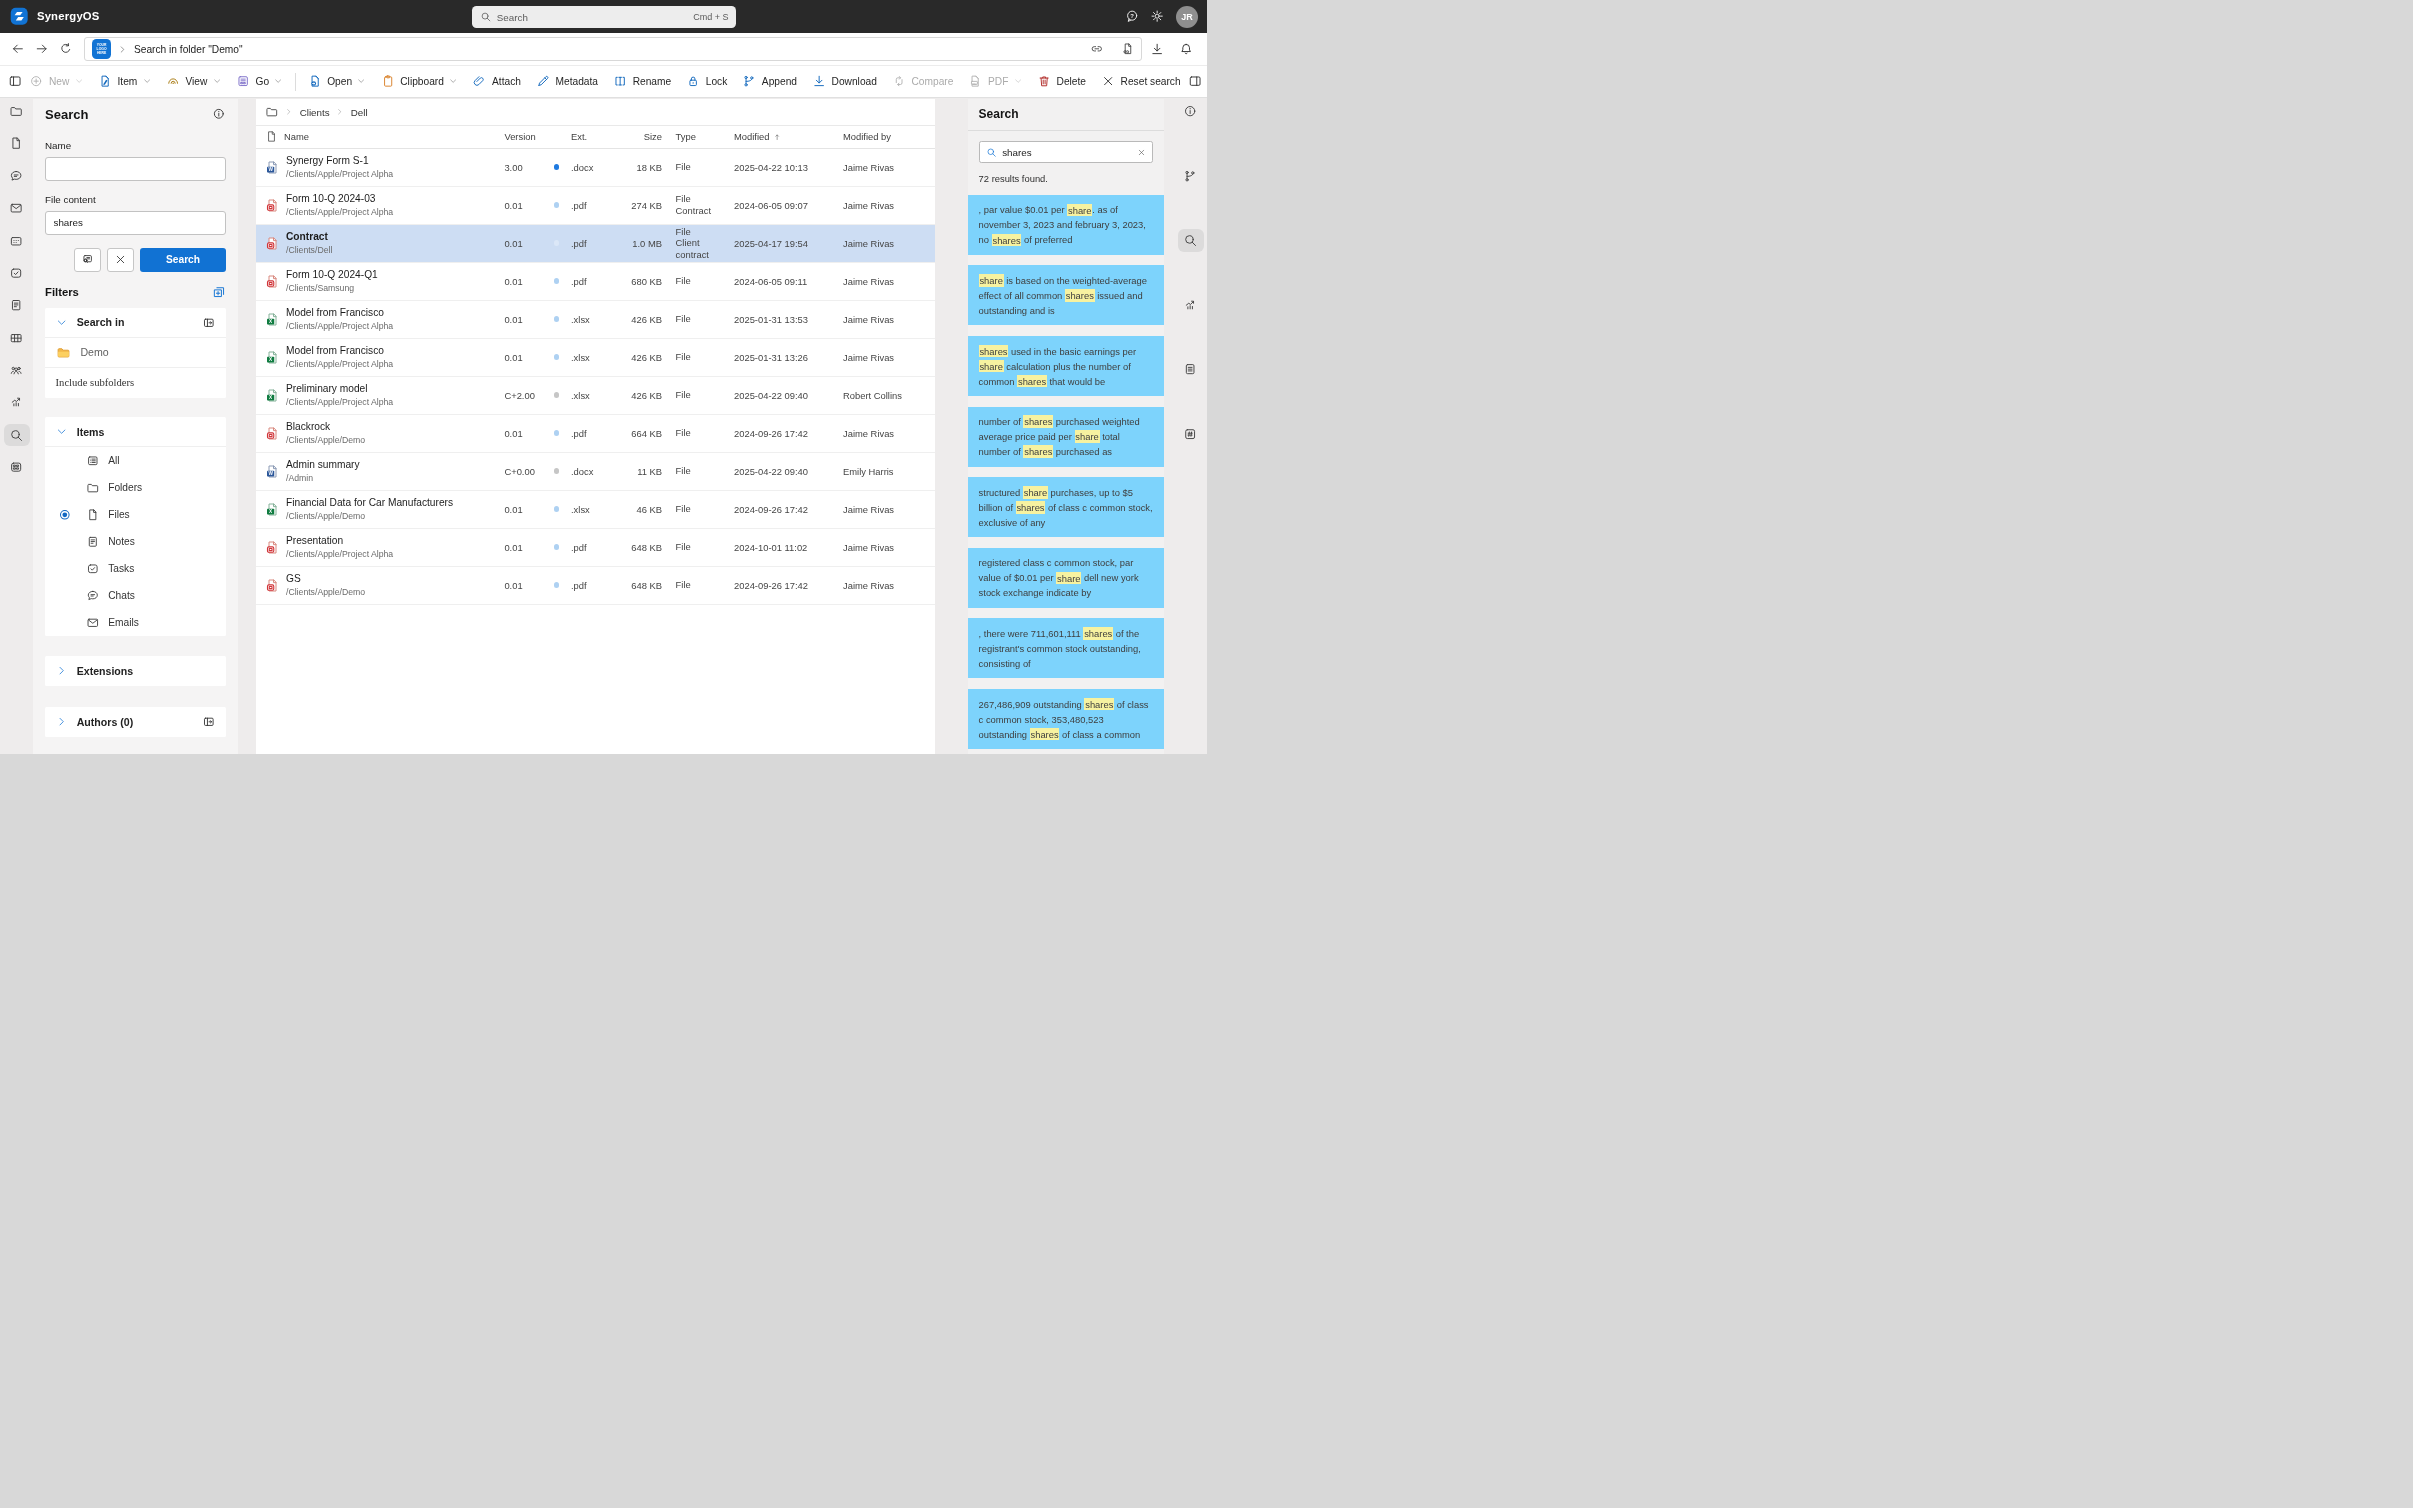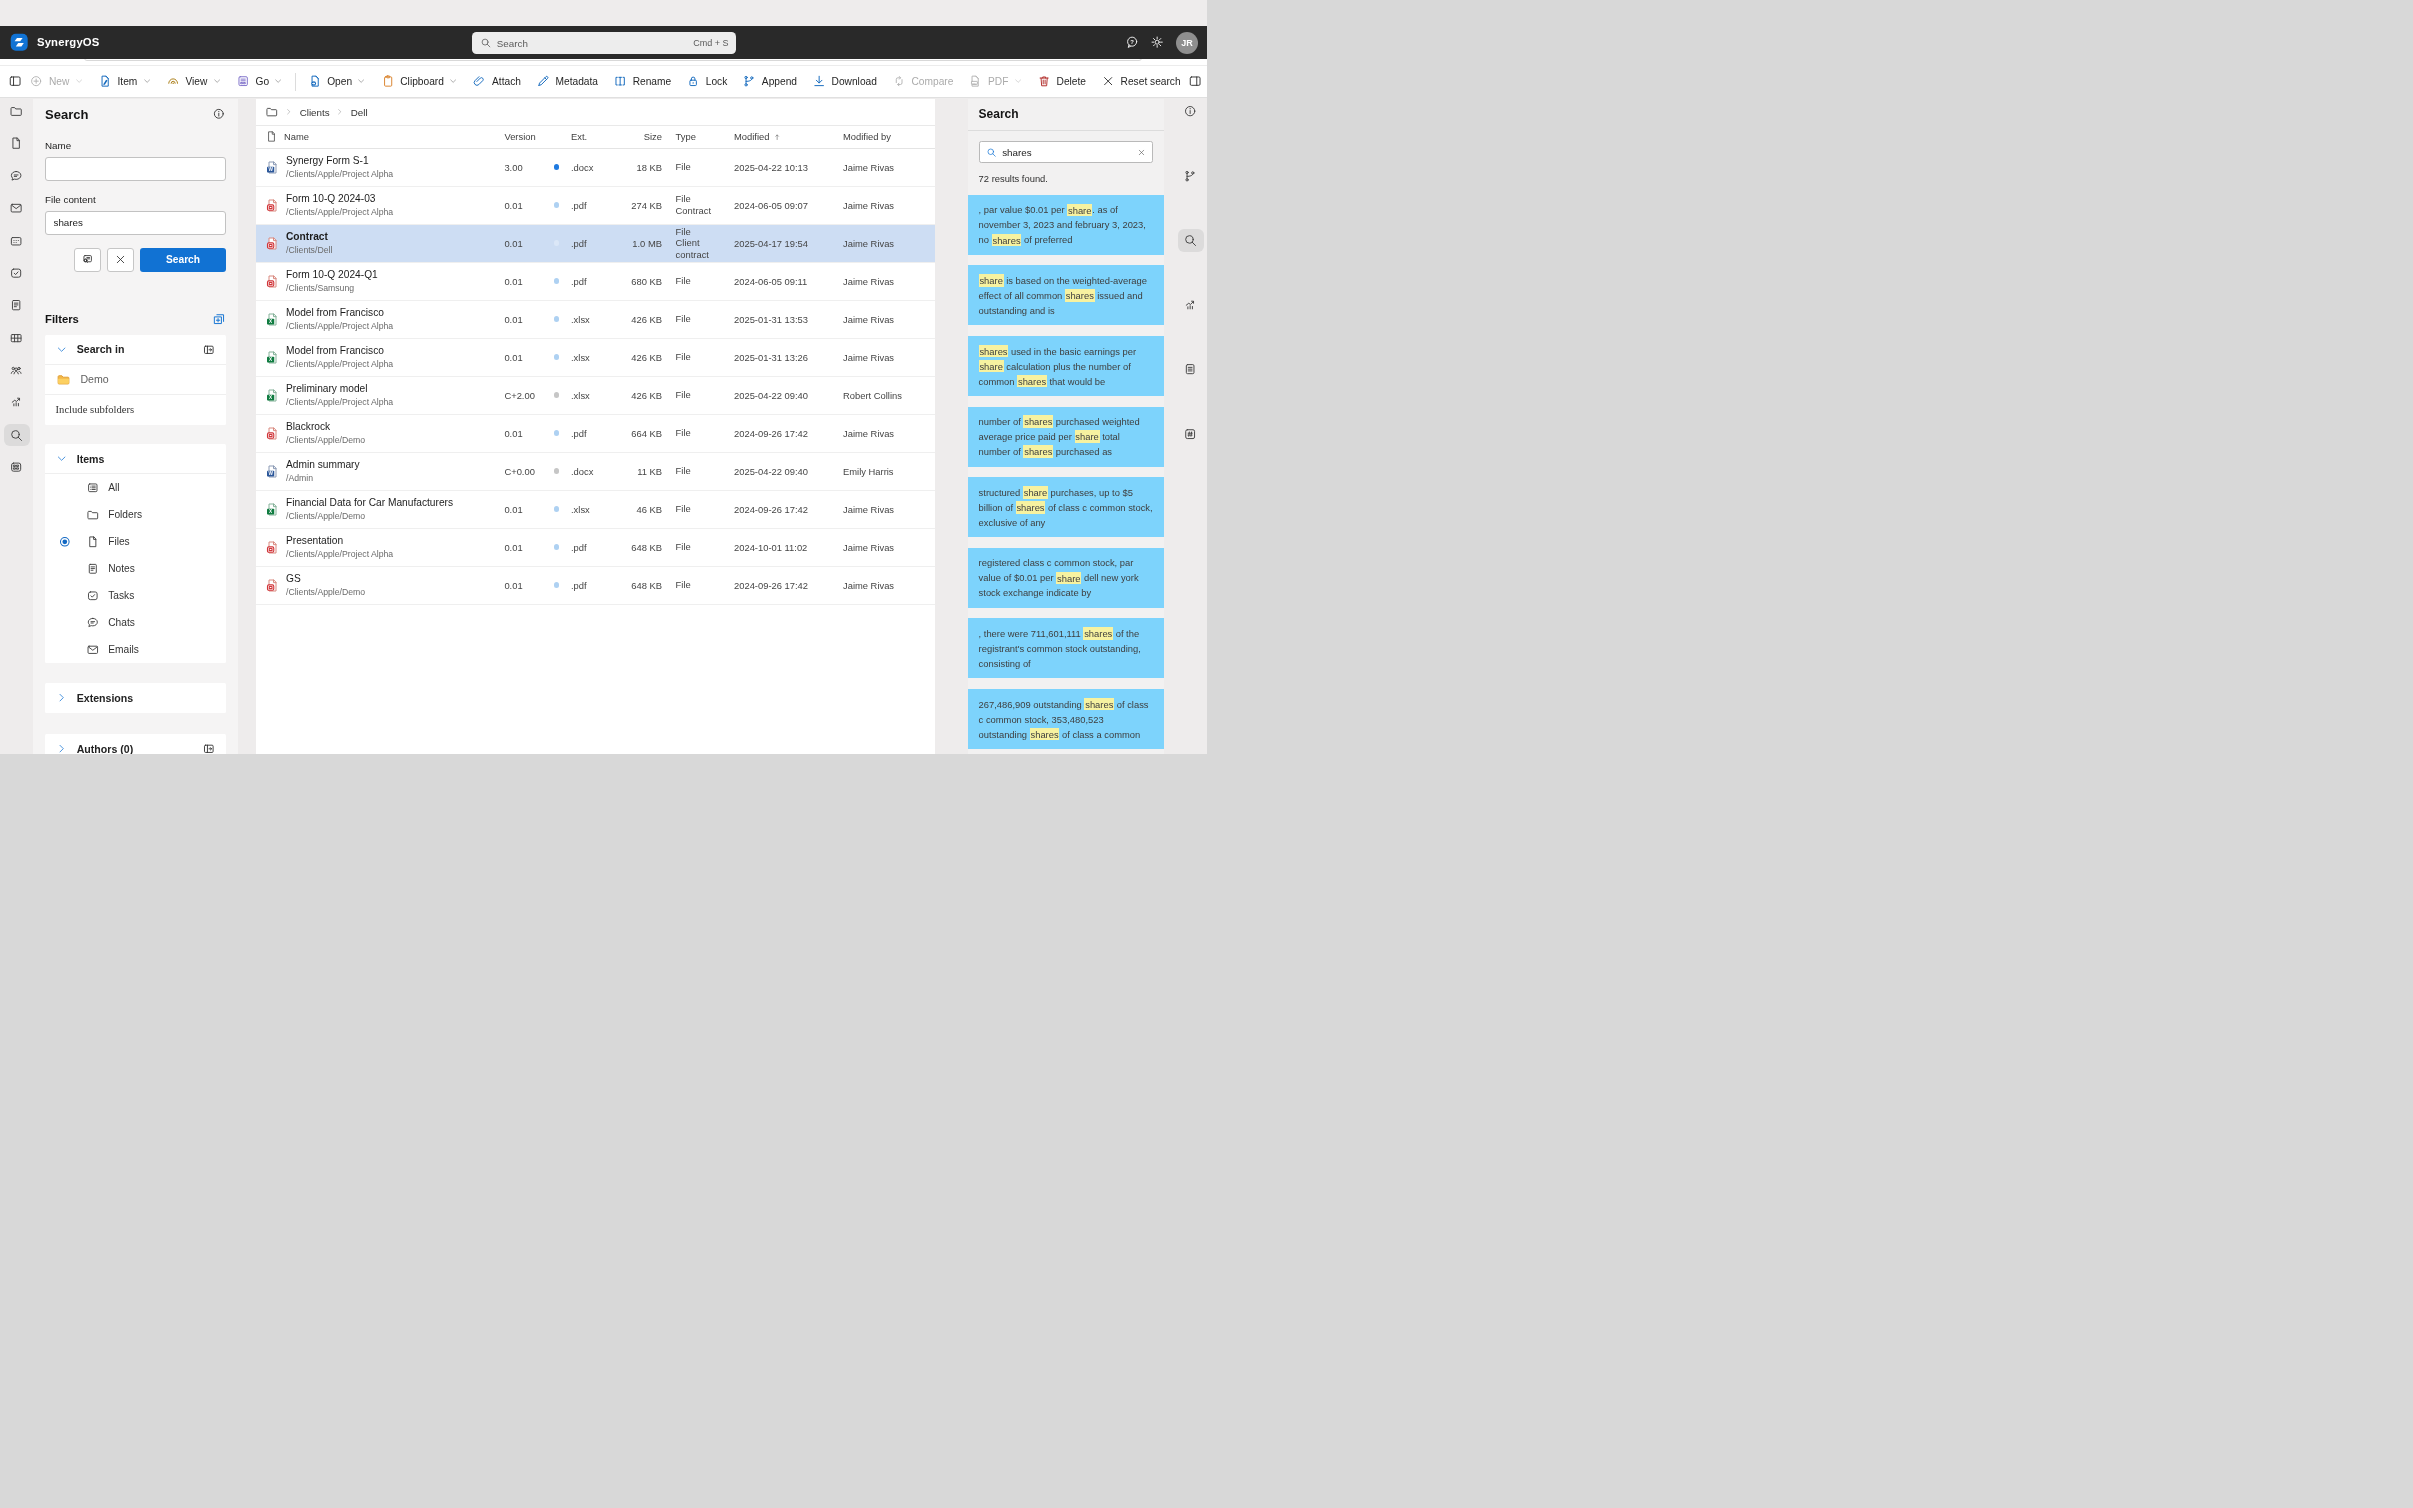--- a/index.html
+++ b/index.html
@@ -1,20 +1,20 @@
 <!DOCTYPE html>
 <html style="font-size:12px"><head>
 <meta charset="utf-8">
 <style>
   * { margin:0; padding:0; box-sizing:border-box; }
   body { background:#d8d8d8; font-family:"Liberation Sans", sans-serif; }
   .app { position:relative; width:1207px; height:754px; overflow:hidden; background:#eeecec; }
 
   
-  .topbar { position:absolute; top:0; left:0; right:0; height:33px; background:#292929; display:flex; align-items:center; color:#fff; z-index:5;margin-top:26px; }
+  .topbar { position:absolute; top:0; left:0; right:0; height:33px; background:#292929; display:flex; align-items:center; color:#fff; z-index:5; }
   .brand { display:flex; align-items:center; gap:7.5px; padding-left:9px; }
   .brand .logo { width:20.4px; height:20.4px; }
   .brand .title { font-size:11.3px; font-weight:bold; letter-spacing:0.2px; }
   .topsearch { position:absolute; left:472px; top:6px; width:264px; height:22px; background:#ededed; border-radius:4.5px; display:flex; align-items:center; padding:0 7.5px; color:#5b5b5b; cursor:text; }
   .topsearch .ic { width:11.3px; height:11.3px; color:#555; margin-right:6px; }
   .topsearch .ph { flex:1; font-size:9.8px; }
   .topsearch .hint { font-size:9px; color:#5b5b5b; }
   .topicons { position:absolute; right:9px; top:0; height:33px; display:flex; align-items:center; gap:11.3px; }
   .topicons .ic { width:14.3px; height:14.3px; color:#f2f2f2; cursor:pointer; }
   .avatar { width:22px; height:22px; border-radius:50%; background:#8f8f8f; color:#fff; font-size:9px; font-weight:bold; display:flex; align-items:center; justify-content:center; cursor:pointer; }
@@ -57,21 +57,21 @@
   .panel-head { display:flex; align-items:center; justify-content:space-between; }
   .panel-title { font-size:13px; font-weight:bold; color:#141414; }
   .panel-head .ic { width:13.6px; height:13.6px; color:#333; cursor:pointer; }
   .fld-label { font-size:9.8px; color:#222; margin:18px 0 6px; }
   .fld-label.second { margin-top:13px; }
   .fld { width:100%; height:24px; border:0.8px solid #c2c2c2; border-radius:3px; background:#fff; font-size:9.8px; padding:0 7.5px; color:#222; font-family:inherit; }
   .btnrow { display:flex; justify-content:flex-end; gap:6px; margin-top:13px; }
   .icobtn { width:27px; height:24px; border:0.8px solid #c6c6c6; border-radius:3px; background:#fff; color:#333; display:flex; align-items:center; justify-content:center; cursor:pointer; }
   .icobtn .ic { width:13px; height:13px; }
   .primary { width:86px; height:24px; background:#1172d3; color:#fff; border:none; border-radius:3px; font-size:10.2px; font-weight:bold; cursor:pointer; font-family:inherit; }
-  .sec-head { display:flex; align-items:center; justify-content:space-between; margin-top:40px; }
+  .sec-head { display:flex; align-items:center; justify-content:space-between; margin-top:13px; }
   .sec-head .t { font-size:11.3px; font-weight:bold; color:#141414; }
   .sec-head .ic { width:14.3px; height:14.3px; color:#1172d3; cursor:pointer; }
   .card { background:#fff; margin-top:9px; border-radius:1.5px; }
   .card.items { margin-top:19.6px; }
   .card.ext { margin-top:19.6px; }
   .card.auth { margin-top:21px; }
   .crow { display:flex; align-items:center; height:30px; padding:0 10.6px; border-bottom:0.8px solid #efefef; font-size:10.6px; color:#222; cursor:pointer; }
   .crow:last-child { border-bottom:none; }
   .crow .ic.lead { width:11.3px; height:11.3px; color:#1172d3; margin-right:9.8px; flex:0 0 auto; }
   .crow .ic.fold { width:15px; height:15px; margin-right:9.8px; }

